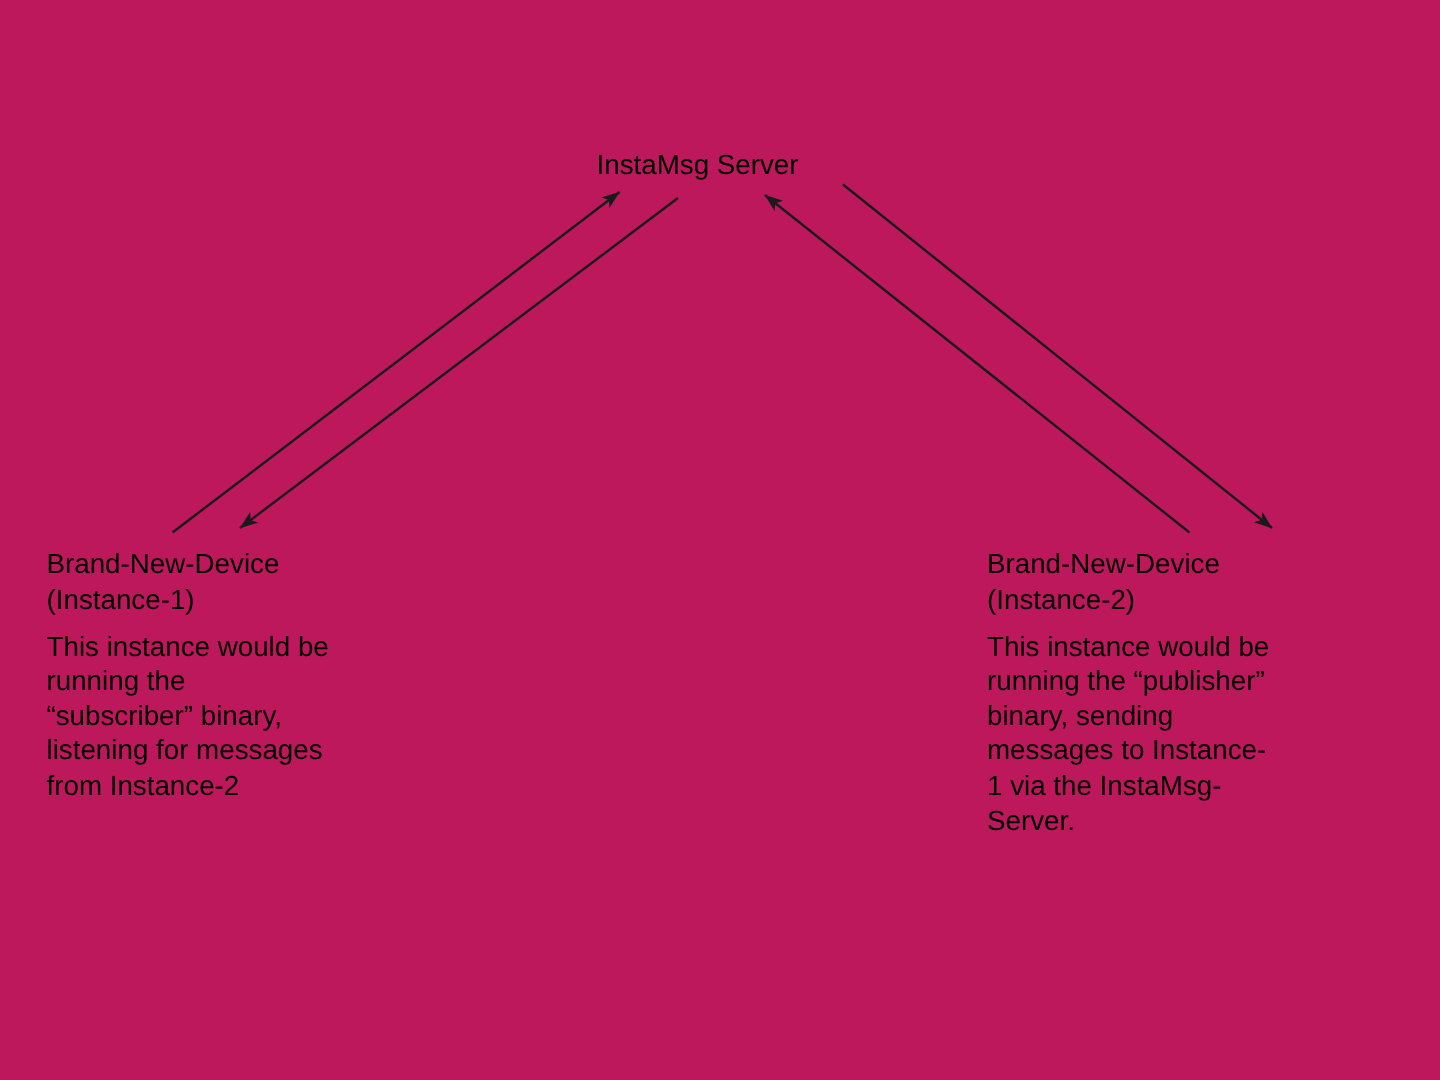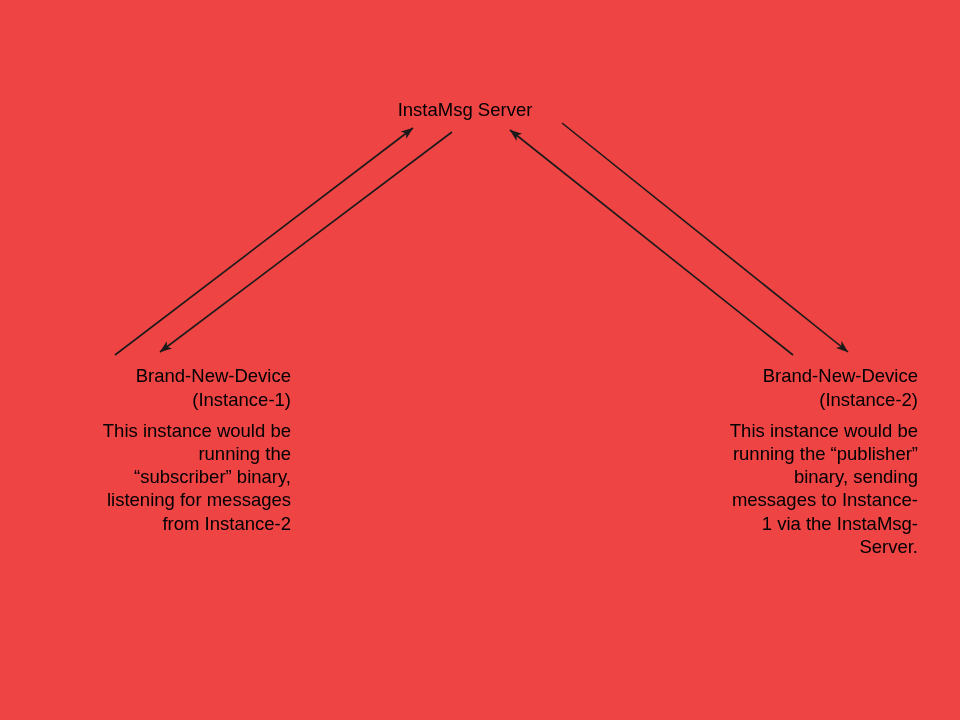--- a/index.html
+++ b/index.html
@@ -9,21 +9,21 @@
     background: #ffffff;
   }
   body {
     font-family: "Liberation Sans", sans-serif;
     color: #000000;
   }
   #canvas {
     position: relative;
     width: 960px;
     height: 720px;
-    background: #ef4444;
+    background: #be185d;
     overflow: hidden;
   }
   #arrow-layer {
     position: absolute;
     left: 0;
     top: 0;
     width: 960px;
     height: 720px;
     pointer-events: none;
   }
@@ -37,21 +37,21 @@
   }
   #server-label {
     left: 325px;
     top: 98px;
     width: 280px;
     font-size: 18.5px;
   }
   .endpoint-group {
     position: absolute;
     width: 260px;
-    text-align: right;
+    text-align: left;
   }
   #left-group  { left: 31px;  top: 364px; }
   #right-group { left: 658px; top: 364px; }
 
   .endpoint-title {
     font-size: 18.5px;
     line-height: 1.3;
     white-space: pre-line;
     color: #000000;
   }

